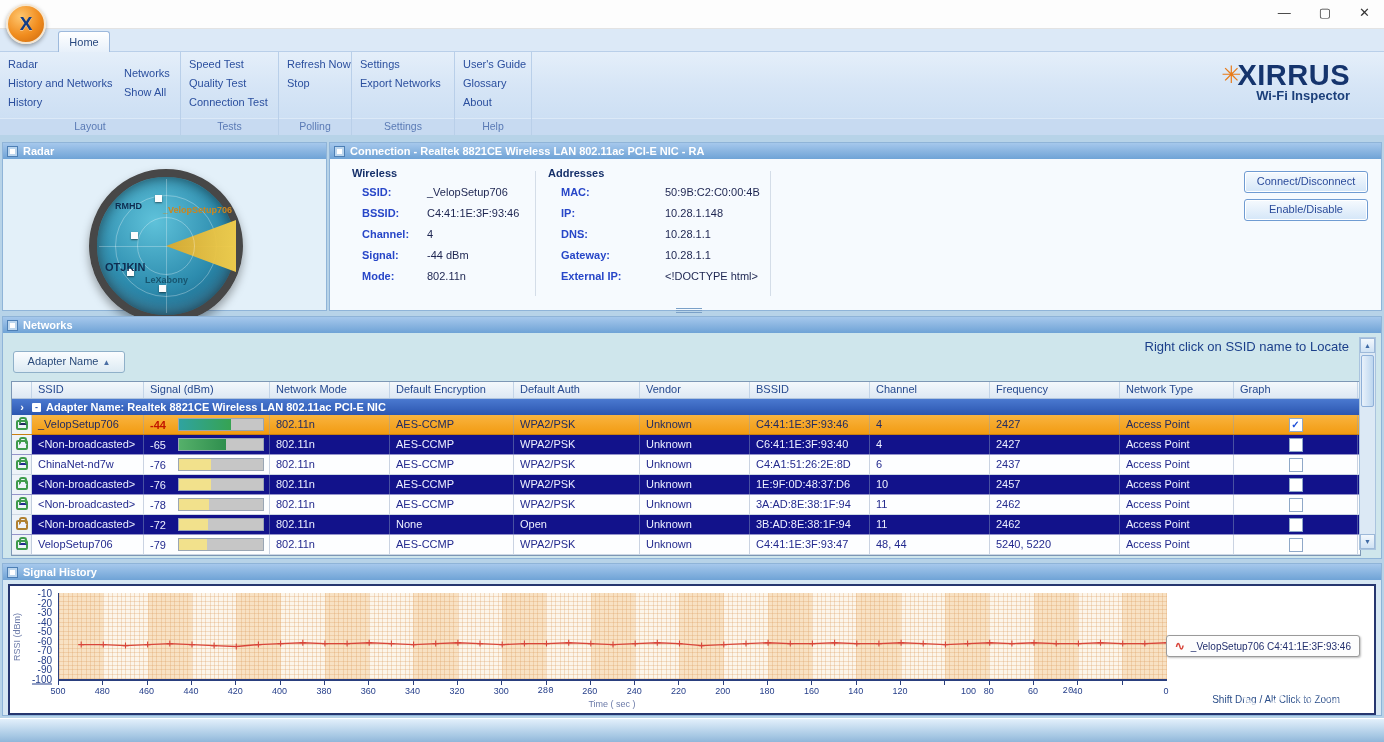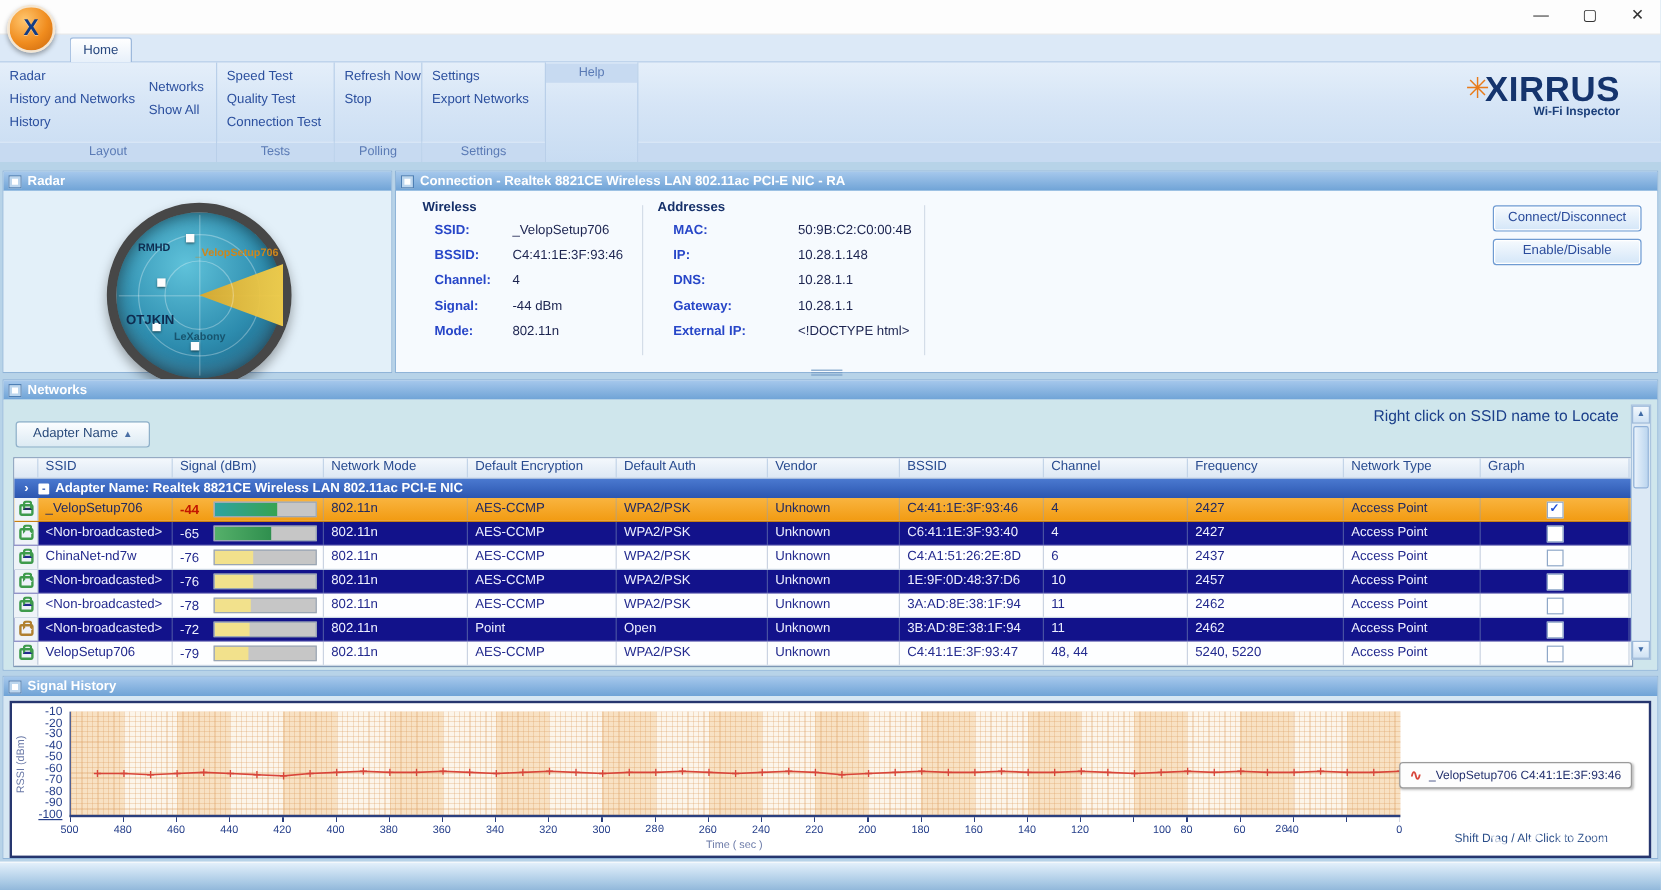--- a/index.html
+++ b/index.html
@@ -28,21 +28,21 @@
   .rgroup{border-right:1px solid #b9cfe9;display:flex;flex-direction:column}
   .ritems{flex:1;display:flex;padding:3px 0 0 8px;gap:10px}
   .rcol{display:flex;flex-direction:column}
   .ritem{font-size:11px;line-height:19px;color:#2b4f9e;white-space:nowrap;cursor:default}
   .rcap{height:16px;background:#c7daf1;border-top:1px solid #dce9f7;font-size:10.5px;color:#5a7ab5;
     text-align:center;line-height:15px}
   #brand{position:absolute;right:34px;top:32px;text-align:right;z-index:5}
   #brandline{display:flex;align-items:center;justify-content:flex-end}
   .star-icon{color:#e87b1a;font-size:24px;margin-right:-4px;line-height:20px}
   #brandname{font-size:29px;font-weight:800;color:#15346d;letter-spacing:.5px;line-height:28px}
-  #brandsub{font-size:10px;font-weight:bold;color:#1b3f7a;margin-top:-1px}
+  #brandsub{font-size:13px;font-weight:bold;color:#1b3f7a;margin-top:-1px}
   
   .panel{position:absolute;border:1px solid #8fb4d8;background:#eaf4fb;box-sizing:border-box}
   .phdr{height:16px;background:linear-gradient(#a6c8ec,#6fa3d6);color:#fff;font-size:11px;font-weight:bold;
     padding-left:20px;line-height:16px;position:relative;white-space:nowrap;overflow:hidden}
   .pico{position:absolute;left:4px;top:3px;width:9px;height:9px;background:#fff;border:1px solid #4d7fb5;
     box-shadow:inset 0 0 0 2px #bcd6ee}
   .pbody{position:absolute;left:0;top:16px;right:0;bottom:0}
   #p-radar{left:2px;top:142px;width:325px;height:169px}
   #p-radar .pbody{background:#e3f0f9}
   #p-conn{left:329px;top:142px;width:1053px;height:169px}
@@ -206,20 +206,27 @@
     <div class="rgroup" style="width:102px">
       <div class="ritems">
           <div class="rcol">
         <span class="ritem">Settings</span>
         <span class="ritem">Export Networks</span>
       </div>
         </div>
       <div class="rcap">Settings</div>
     </div>
     <div class="rgroup" style="width:76px">
+      <div class="ritems">
+          <div class="rcol">
+        <span class="ritem">User's Guide</span>
+        <span class="ritem">Glossary</span>
+        <span class="ritem">About</span>
+      </div>
+        </div>
       <div class="rcap">Help</div>
     </div>
     <div class="rgroup" style="flex:1;border-right:none">
       <div class="ritems"></div>
         <div class="rcap"></div>
     </div>
   </div>
   <div id="brand">
     <div id="brandline">
       <span class="star-icon">✳</span>
@@ -446,21 +453,21 @@
       <span class="lockicon" style="border-color: rgb(176, 128, 48);"></span>
     </div>
     <div class="td c1">&lt;Non-broadcasted&gt;</div>
     <div class="td c2 sig">
       <span class="signum">-72</span>
       <span class="sbar">
         <span class="sfill" style="width: 34%; background: rgb(242, 225, 140);"></span>
       </span>
     </div>
     <div class="td c3">802.11n</div>
-    <div class="td c4">Point</div>
+    <div class="td c4">None</div>
     <div class="td c5">Open</div>
     <div class="td c6">Unknown</div>
     <div class="td c7">3B:AD:8E:38:1F:94</div>
     <div class="td c8">11</div>
     <div class="td c9">2462</div>
     <div class="td c10">Access Point</div>
     <div class="td c11 gcell">
       <span class="cbx"></span>
     </div>
   </div>

